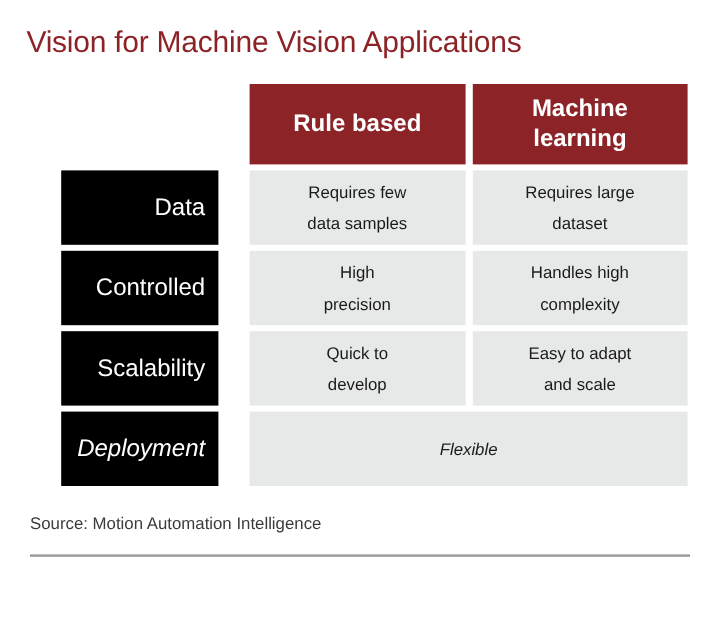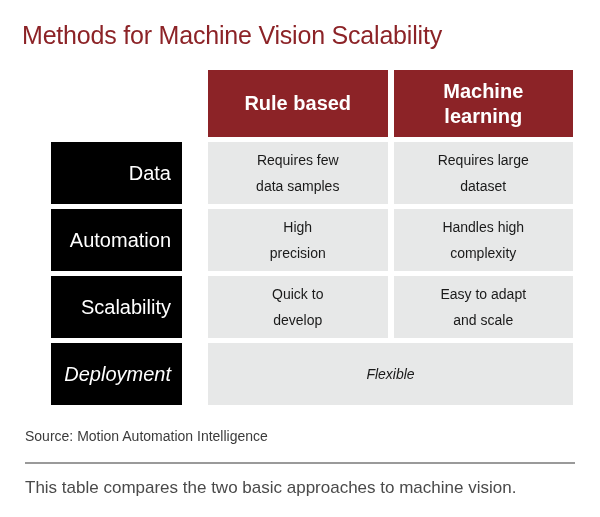--- a/index.html
+++ b/index.html
@@ -144,21 +144,21 @@
     line-height: 22px;
     color: #4a4a4a;
     white-space: nowrap;
   }
 </style>
 </head>
 <body>
 
 <div class="page">
 
-  <div class="title">Methods for Machine Vision Scalability</div>
+  <div class="title">Vision for Machine Vision Applications</div>
 
   <div class="table">
 
     <div class="trow header-row">
       <div class="cell-label"></div>
       <div class="cell-data first">
         <div class="head-cell">Rule based</div>
       </div>
       <div class="cell-data">
         <div class="head-cell" style="white-space: pre-line;">Machine
@@ -175,21 +175,21 @@
 data samples</div>
       </div>
       <div class="cell-data">
         <div class="data-box">Requires large
 dataset</div>
       </div>
     </div>
 
     <div class="trow">
       <div class="cell-label">
-        <div class="label-box">Automation</div>
+        <div class="label-box">Controlled</div>
       </div>
       <div class="cell-data first">
         <div class="data-box">High
 precision</div>
       </div>
       <div class="cell-data">
         <div class="data-box">Handles high
 complexity</div>
       </div>
     </div>
@@ -216,15 +216,14 @@
         <div class="data-box">Flexible</div>
       </div>
     </div>
 
   </div>
 
   <div class="source">Source: Motion Automation Intelligence</div>
 
   <div class="divider"></div>
 
-  <div class="caption">This table compares the two basic approaches to machine vision.</div>
 
 </div>
 
 </body></html>

